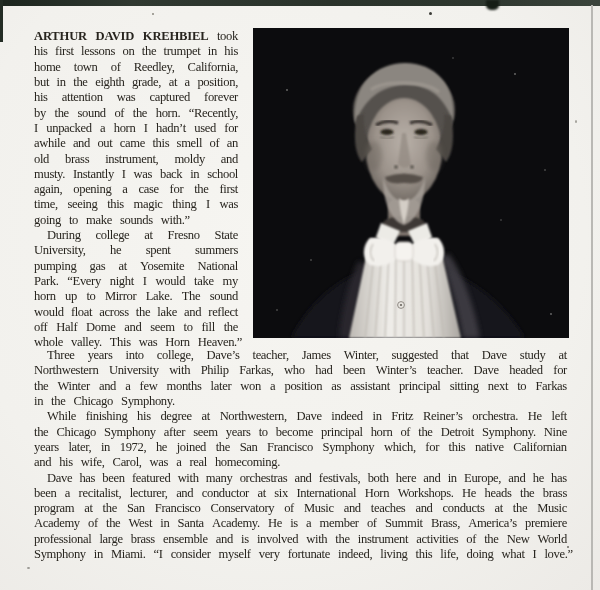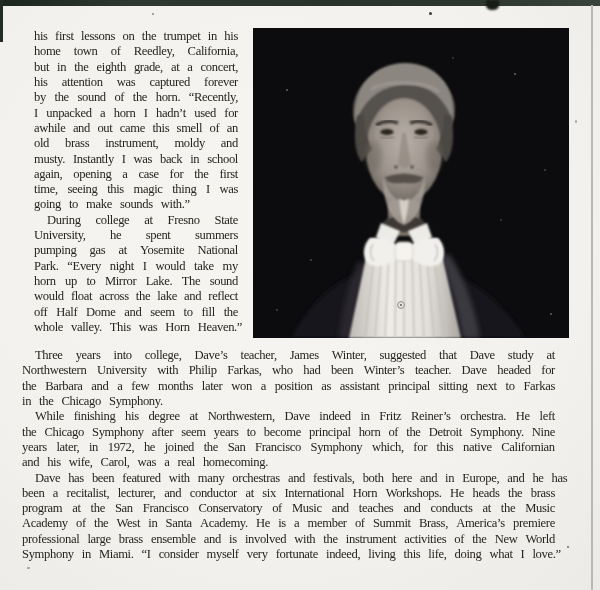--- a/index.html
+++ b/index.html
@@ -21,26 +21,26 @@
     background:#232c24;filter:blur(.6px);
   }
   .page-edge-line{
     position:absolute;left:591px;top:5px;width:2px;height:585px;
     background:#b9b8b4;filter:blur(.7px);
   }
   .textblock{
     color:#28251f;font-size:12.6px;letter-spacing:-0.35px;
   }
   .column-text{position:absolute;left:34px;top:29px;width:204px;}
-  .body-text{position:absolute;left:22px;top:348px;width:533px;}
+  .body-text{position:absolute;left:34px;top:348px;width:533px;}
   .jline{
     display:flex;justify-content:space-between;align-items:baseline;
     height:15.32px;line-height:15.32px;white-space:nowrap;
   }
-  .jline.indent{padding-left:13px;gap:8px;}
+  .jline.indent{padding-left:13px;}
   .jline.last{justify-content:flex-start;gap:8px;}
   .jline b{font-weight:700;letter-spacing:-0.2px;}
   .photo{
     position:absolute;left:253px;top:28px;width:316px;height:310px;
   }
   .photo svg{display:block;width:316px;height:310px;}
   .speck{position:absolute;border-radius:50%;}
   .speck.s1{left:429px;top:12px;width:3px;height:3px;background:#3c3c38;}
   .speck.s2{left:27px;top:567px;width:3px;height:2px;background:#9a9893;}
   .speck.s3{left:567px;top:546px;width:2px;height:2px;background:#6e6c66;}
@@ -56,20 +56,26 @@
 <div class="page-edge-line"></div>
 
 <div class="speck s1"></div>
 <div class="speck s2"></div>
 <div class="speck s3"></div>
 <div class="speck s4"></div>
 <div class="speck s5"></div>
 
 <div class="column-text textblock">
     <div class="jline">
+      <b>ARTHUR</b>
+      <b>DAVID</b>
+      <b>KREHBIEL</b>
+      <span>took</span>
+    </div>
+    <div class="jline">
       <span>his</span>
       <span>first</span>
       <span>lessons</span>
       <span>on</span>
       <span>the</span>
       <span>trumpet</span>
       <span>in</span>
       <span>his</span>
     </div>
     <div class="jline">
@@ -80,21 +86,21 @@
       <span>California,</span>
     </div>
     <div class="jline">
       <span>but</span>
       <span>in</span>
       <span>the</span>
       <span>eighth</span>
       <span>grade,</span>
       <span>at</span>
       <span>a</span>
-      <span>concert,</span>
+      <span>position,</span>
     </div>
     <div class="jline">
       <span>his</span>
       <span>attention</span>
       <span>was</span>
       <span>captured</span>
       <span>forever</span>
     </div>
     <div class="jline">
       <span>by</span>
@@ -358,21 +364,21 @@
       <span>had</span>
       <span>been</span>
       <span>Winter’s</span>
       <span>teacher.</span>
       <span>Dave</span>
       <span>headed</span>
       <span>for</span>
     </div>
     <div class="jline">
       <span>the</span>
-      <span>Barbara</span>
+      <span>Winter</span>
       <span>and</span>
       <span>a</span>
       <span>few</span>
       <span>months</span>
       <span>later</span>
       <span>won</span>
       <span>a</span>
       <span>position</span>
       <span>as</span>
       <span>assistant</span>

